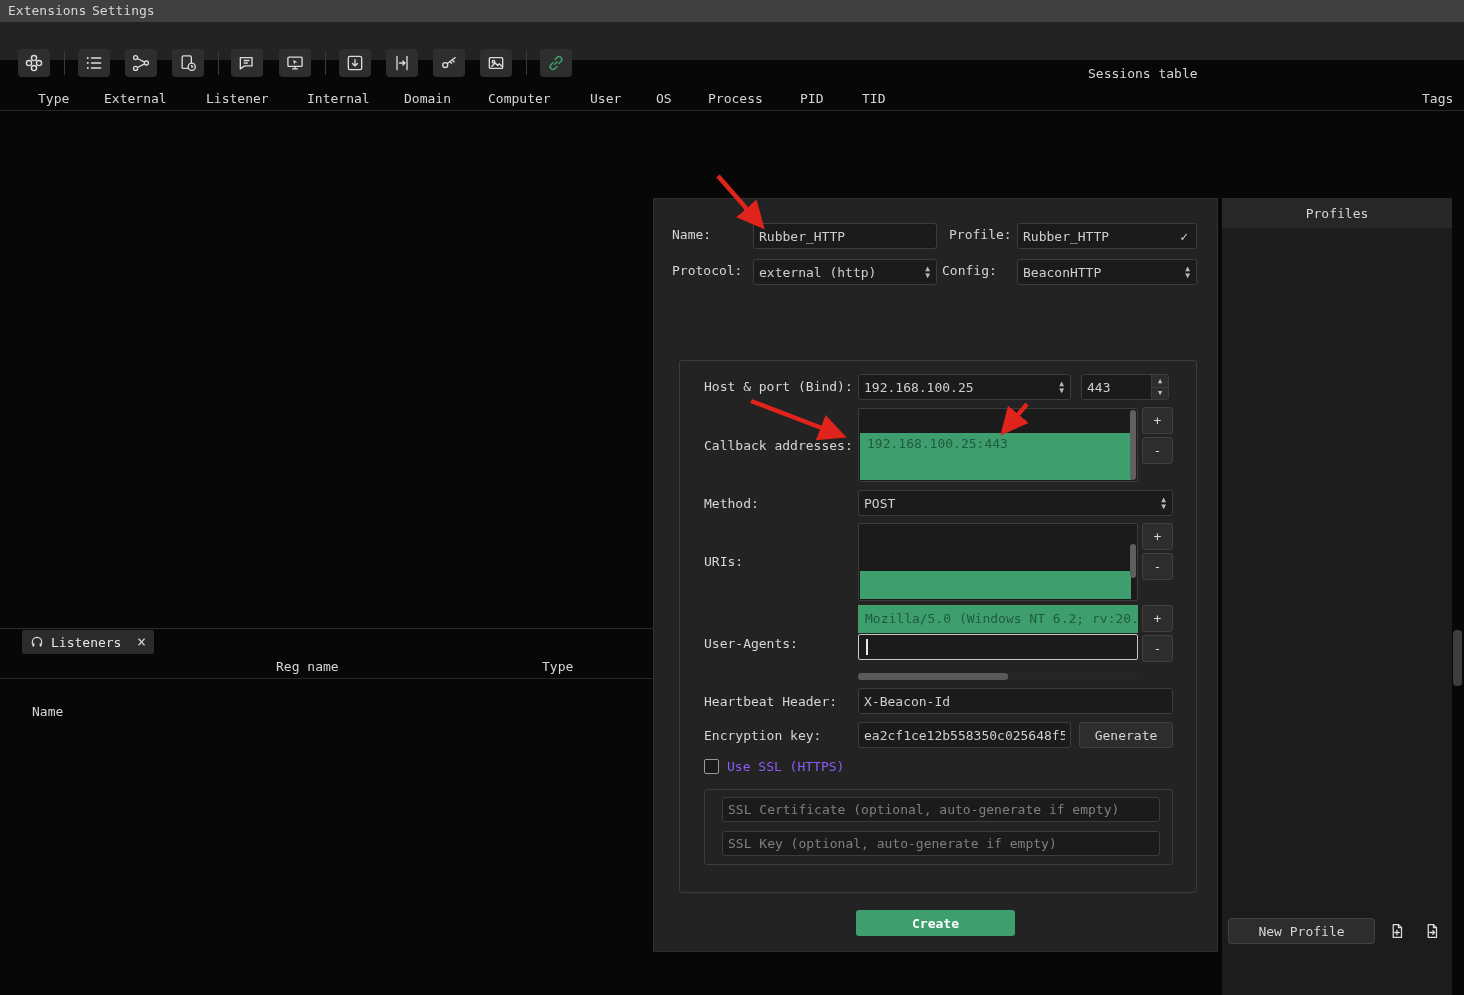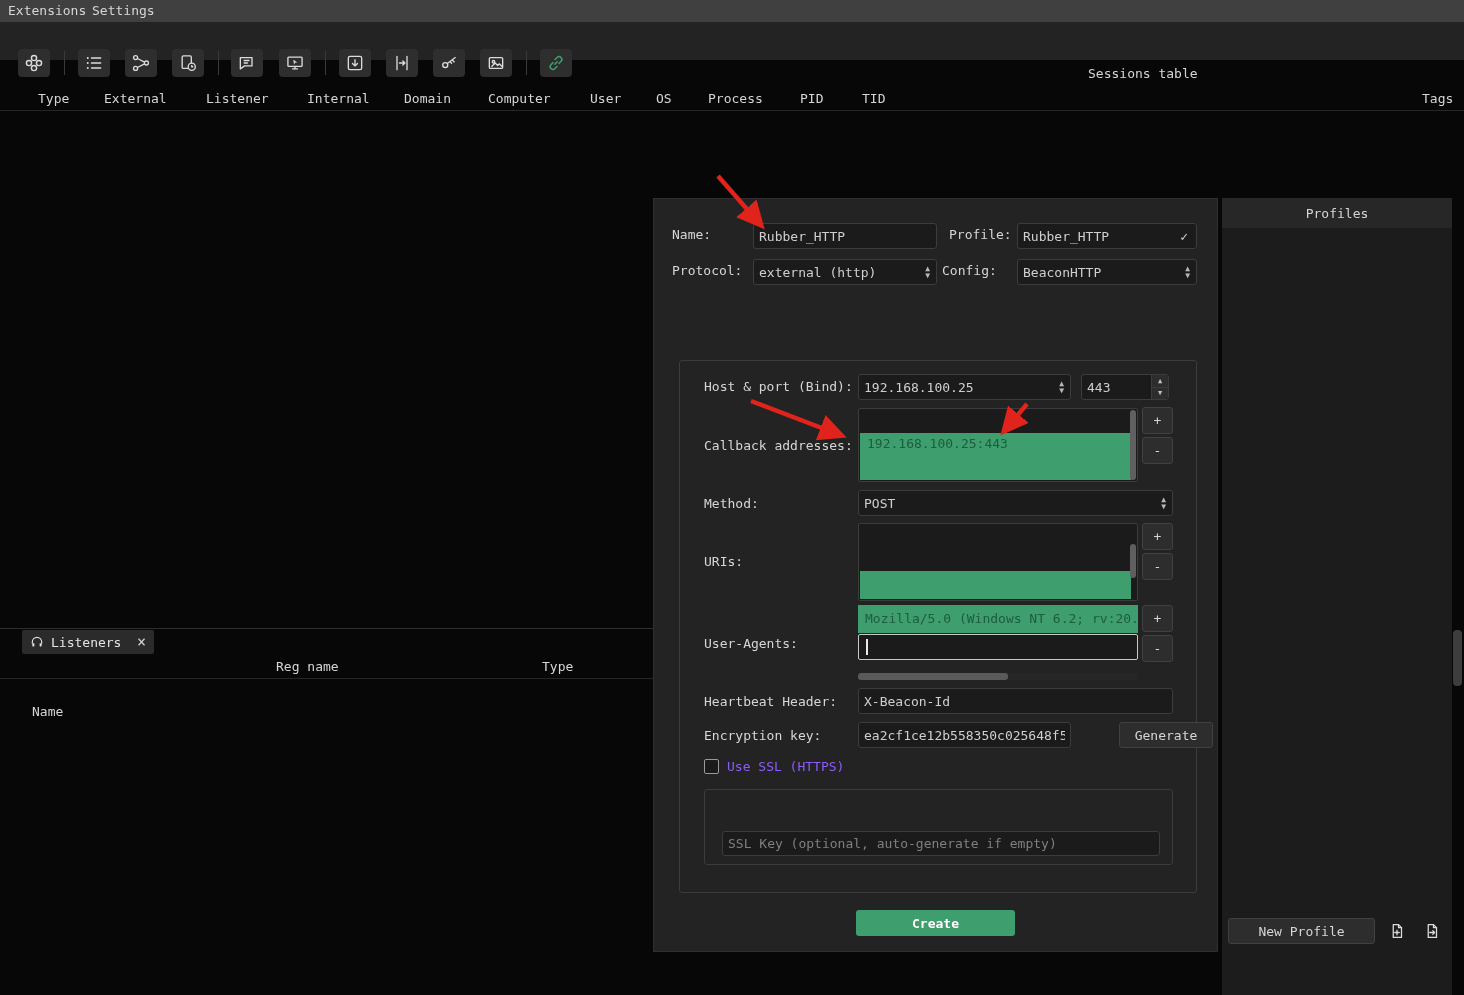--- a/index.html
+++ b/index.html
@@ -262,26 +262,27 @@
       <div style="position:absolute;left:0;top:0;width:150px;height:7px;background:#5a5a5a;border-radius:3px;"></div>
     </div>
     <div class="btn" style="left:488px;top:406px;width:31px;height:27px;">+</div>
     <div class="btn" style="left:488px;top:436px;width:31px;height:27px;">-</div>
 
     <span class="lb" style="left:50px;top:495px;">Heartbeat Header:</span>
     <input class="in" style="left: 204px; top: 489px; width: 315px; height: 26px;" value="X-Beacon-Id">
 
     <span class="lb" style="left:50px;top:529px;">Encryption key:</span>
     <input class="in" style="left: 204px; top: 523px; width: 213px; height: 26px;" value="ea2cf1ce12b558350c025648f5">
-    <div class="btn" style="left:425px;top:523px;width:94px;height:26px;margin-left:40px;">Generate</div>
+    <div class="btn" style="left:425px;top:523px;width:94px;height:26px;">Generate</div>
 
     <div style="position:absolute;left:50px;top:560px;width:15px;height:15px;background:#1b1b1b;border:1px solid #9a9a9a;border-radius:2px;box-sizing:border-box;"></div>
     <span class="lb" style="left:73px;top:560px;font-weight:400;color:#8b5cf6;">Use SSL (HTTPS)</span>
 
     <div class="listbox" style="left:50px;top:590px;width:469px;height:76px;background:transparent;border-radius:3px;"></div>
+    <input class="in" style="left: 68px; top: 598px; width: 438px; height: 25px;" placeholder="SSL Certificate (optional, auto-generate if empty)">
     <input class="in" style="left: 68px; top: 632px; width: 438px; height: 25px;" placeholder="SSL Key (optional, auto-generate if empty)">
 
     <div class="btn" style="left:202px;top:711px;width:159px;height:26px;background:#3f9e6e;border:none;color:#ffffff;font-weight:600;">Create</div>
   </div>
 
   <svg class="abs" style="left:0;top:0;pointer-events:none;z-index:50;" width="1464" height="995" viewBox="0 0 1464 995">
     <defs>
       <marker id="ah" markerWidth="7" markerHeight="7" refX="4.6" refY="3" orient="auto">
         <path d="M0 0 L6.2 3 L0 6 Z" fill="#e0241c"></path>
       </marker>

